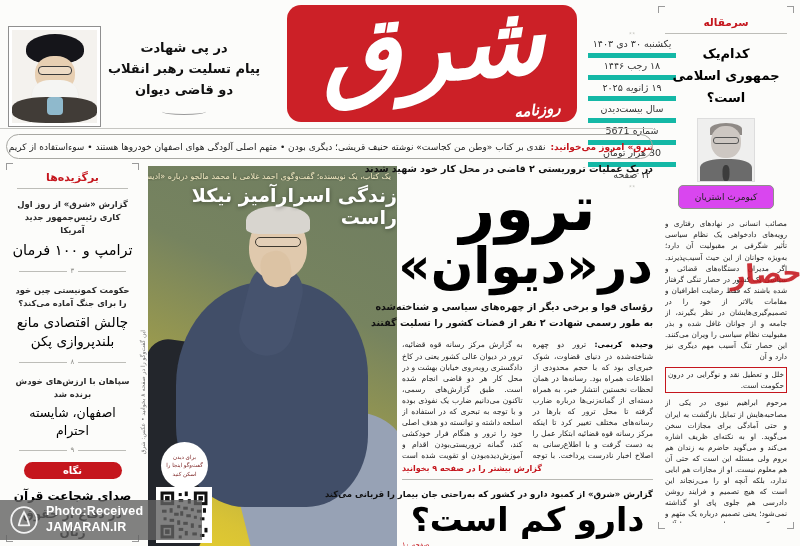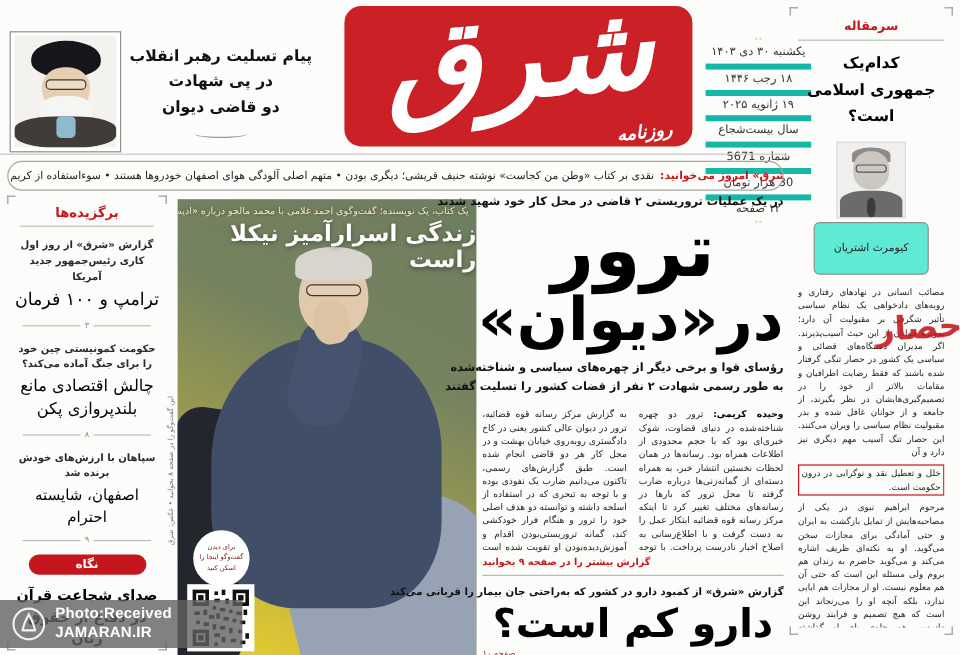--- a/index.html
+++ b/index.html
@@ -113,21 +113,21 @@
   .ed-label{color:#c5161d;font-size:10.5px;font-weight:bold;letter-spacing:2px;}
   .ed-rule{width:100%;margin:5px auto 0;border-top:1px solid #bdbdb8;}
   .ed-title{margin-top:9px;font-size:13px;font-weight:bold;line-height:1.7;color:#000;}
   .ash{width:58px;height:64px;margin:9px auto 3px;position:relative;background:#efefee;overflow:hidden;border:1px solid #ddd;}
   .ash .head{position:absolute;top:7px;left:50%;transform:translateX(-50%);width:30px;height:32px;background:#cdc7c2;border-radius:46%;}
   .ash .hair{position:absolute;top:4px;left:50%;transform:translateX(-50%);width:32px;height:12px;background:#8f8a86;border-radius:50% 50% 0 0;}
   .ash .gl{position:absolute;top:18px;left:50%;transform:translateX(-50%);width:26px;height:7px;border:1px solid #555;border-radius:3px;}
   .ash .body{position:absolute;bottom:0;left:50%;transform:translateX(-50%);width:52px;height:22px;background:#6b6b6b;border-radius:40% 40% 0 0;}
   .ash .tie{position:absolute;bottom:0;left:50%;transform:translateX(-50%);width:7px;height:16px;background:#3c3c3c;}
   .ed-name{width:96px;margin:0 auto;border:1px solid #8f8f8a;border-radius:5px;
-    font-size:9px;padding:16px 2px;color:#222;background:#5eead4;}
+    font-size:9px;padding:6px 2px;color:#222;background:#d946ef;}
   .ed-body{flex:1;overflow:hidden;margin-top:9px;font-size:7.3px;line-height:1.52;
     text-align:justify;color:#222;}
   .ed-body p{margin:0 0 5px;}
   .ed-highlight{display:block;border:1px solid #c5161d;color:#1a1a1a;padding:1px 2px;margin:2px 0 4px;}
   .ed-stamp{position:absolute;top:252px;right:-8px;color:#c5161d;font-size:27px;font-weight:bold;
     opacity:.88;transform:rotate(-3deg);text-shadow:0 0 1px rgba(197,22,29,.4);pointer-events:none;}
 
   
   .watermark{position:absolute;left:0;bottom:6px;width:202px;height:40px;z-index:20;
     background:rgba(98,98,98,.8);display:flex;align-items:center;gap:7px;padding:0 9px;
@@ -145,36 +145,36 @@
       <i class="fg turban"></i>
       <i class="fg face"></i>
       <i class="fg beard"></i>
       <i class="fg glasses"></i>
       <i class="fg robe"></i>
       <i class="fg sash"></i>
     </div>
   </div>
 
   <div class="leader-note">
+    <div>در پی شهادت</div>
     <div>پیام تسلیت رهبر انقلاب</div>
-    <div>در پی شهادت</div>
     <div>دو قاضی دیوان</div>
     <div class="leader-orn"></div>
   </div>
 
   <div class="masthead">
     <div class="logo">شرق</div>
     <div class="sub">روزنامه</div>
   </div>
 
   <div class="dateline">
     <div class="row">یکشنبه ۳۰ دی ۱۴۰۳</div>
     <div class="row">۱۸ رجب ۱۴۴۶</div>
     <div class="row">۱۹ ژانویه ۲۰۲۵</div>
-    <div class="row">سال بیست‌شجاع</div>
+    <div class="row">سال بیست‌دیدن</div>
     <div class="row">شماره 5671</div>
     <div class="row">30 هزار تومان</div>
     <div class="row">۱۲ صفحه</div>
   </div>
 
   <div class="rule-h1"></div>
 
   <div class="today-strip">
     <span class="lbl">در «شرق» امروز می‌خوانید:</span>
     <span class="itms">نقدی بر کتاب «وطن من کجاست» نوشته حنیف قریشی؛ دیگری بودن • متهم اصلی آلودگی هوای اصفهان خودروها هستند • سوءاستفاده از کریم باقری</span>

